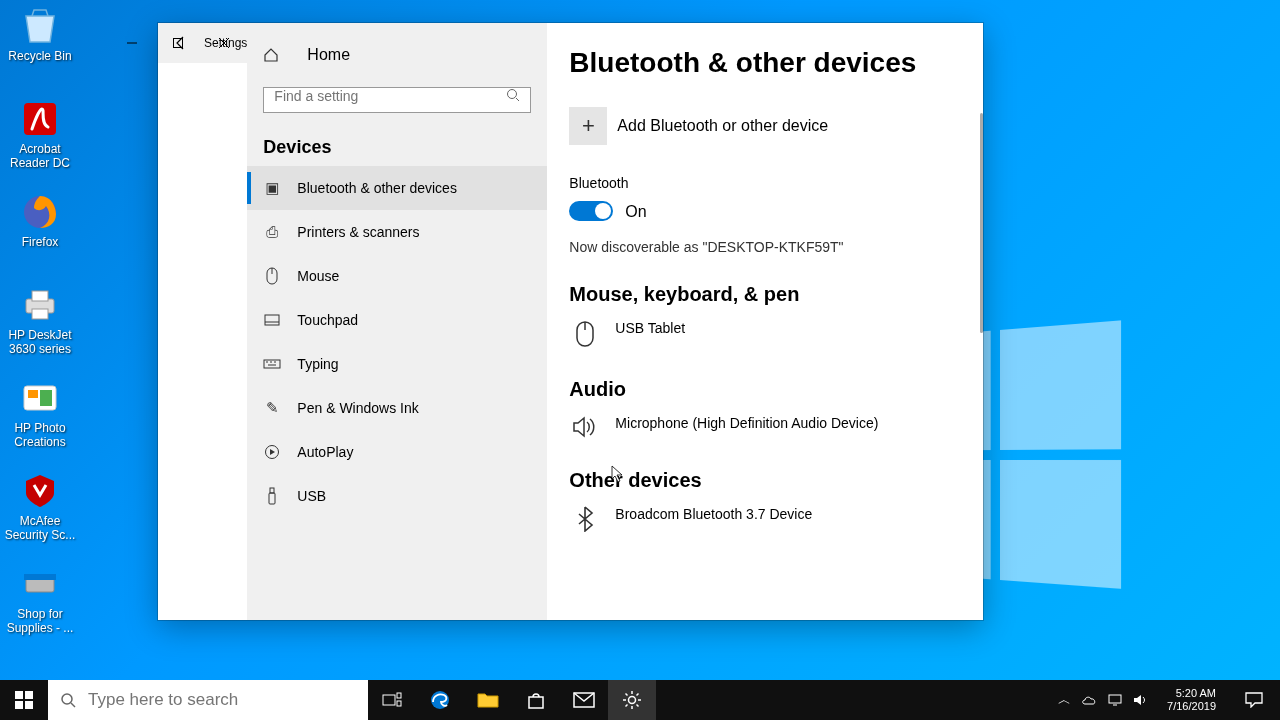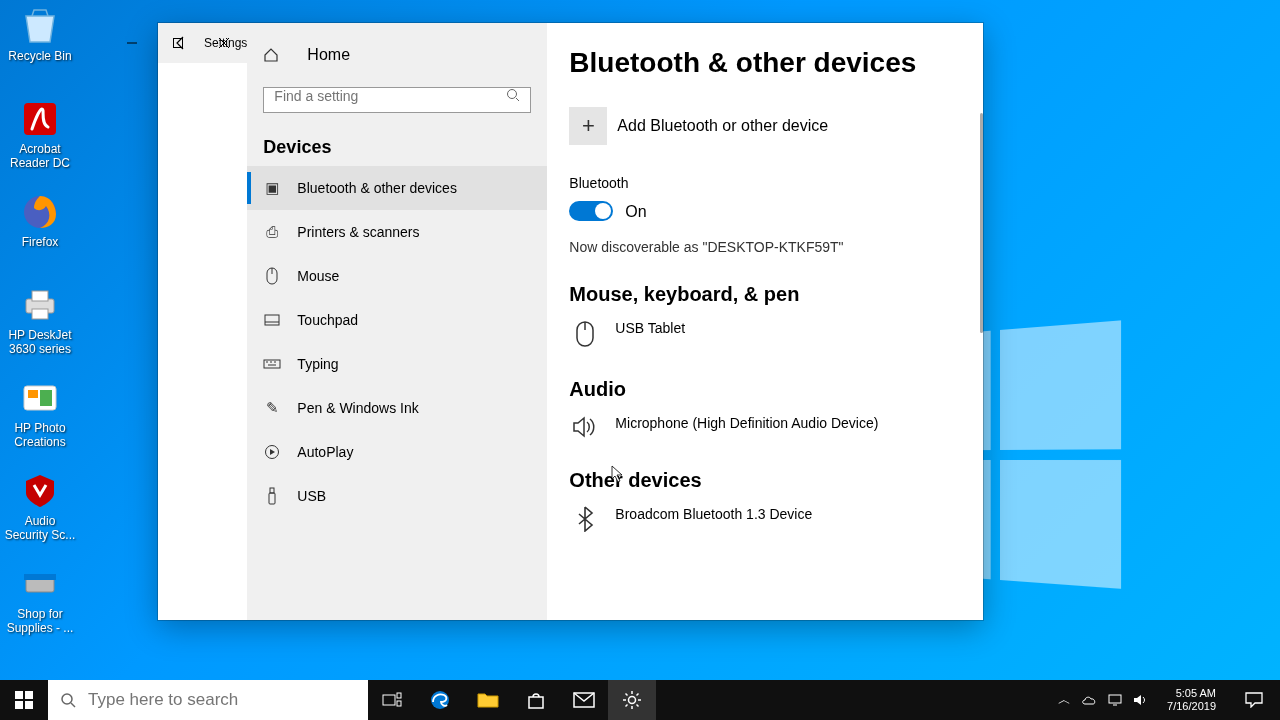--- a/index.html
+++ b/index.html
@@ -127,21 +127,21 @@
       </div>
     <div class="label">HP Photo Creations</div>
   </div>
   <div class="desktop-icon" style="left:2px; top:469px;">
     <div class="ico">
         <svg viewBox="0 0 40 40" width="40" height="40">
           <path d="M20 4 L34 10 L34 22 C34 30 20 36 20 36 C20 36 6 30 6 22 L6 10 Z" fill="#c40000"></path>
           <path d="M14 14 L20 24 L26 14" stroke="#fff" stroke-width="3" fill="none"></path>
         </svg>
       </div>
-    <div class="label">Audio Security Sc...</div>
+    <div class="label">McAfee Security Sc...</div>
   </div>
   <div class="desktop-icon" style="left:2px; top:562px;">
     <div class="ico">
         <svg viewBox="0 0 40 40" width="40" height="40">
           <rect x="6" y="14" width="28" height="14" rx="2" fill="#bbb" stroke="#888"></rect>
           <rect x="4" y="10" width="32" height="6" fill="#0078d4"></rect>
         </svg>
       </div>
     <div class="label">Shop for Supplies - ...</div>
   </div>
@@ -306,21 +306,21 @@
         <span>Microphone (High Definition Audio Device)</span>
       </div>
 
       <div class="group-title">Other devices</div>
       <div class="device-row" style="padding-bottom:6px;">
         <span class="dico">
             <svg width="18" height="26" viewBox="0 0 18 26">
               <path d="M9 1 L9 25 L16 19 L3 8 M9 1 L16 7 L3 18" fill="none" stroke="#333" stroke-width="1.6"></path>
             </svg>
           </span>
-        <span>Broadcom Bluetooth 1.3 Device</span>
+        <span>Broadcom Bluetooth 3.7 Device</span>
       </div>
     </div>
   </div>
 </div>
 
 <div class="taskbar">
   <div class="start">
     <svg viewBox="0 0 18 18">
         <rect x="0" y="0" width="8" height="8" fill="#fff"></rect>
         <rect x="10" y="0" width="8" height="8" fill="#fff"></rect>
@@ -388,21 +388,21 @@
           <line x1="6" y1="12" x2="10" y2="12" stroke="#fff"></line>
         </svg>
       </span>
     <span class="tico">
         <svg width="16" height="14" viewBox="0 0 16 14">
           <path d="M1 5 L4 5 L8 2 L8 12 L4 9 L1 9 Z" fill="#fff"></path>
           <path d="M10 4 C12 6 12 8 10 10" fill="none" stroke="#fff"></path>
         </svg>
       </span>
     <div class="clock">
-      <div>5:05 AM</div>
+      <div>5:20 AM</div>
       <div>7/16/2019</div>
     </div>
     <div class="notif">
         <svg width="18" height="16" viewBox="0 0 18 16">
           <path d="M1 1 L17 1 L17 11 L10 11 L6 15 L6 11 L1 11 Z" fill="none" stroke="#fff" stroke-width="1.3"></path>
         </svg>
       </div>
   </div>
 </div>
 

